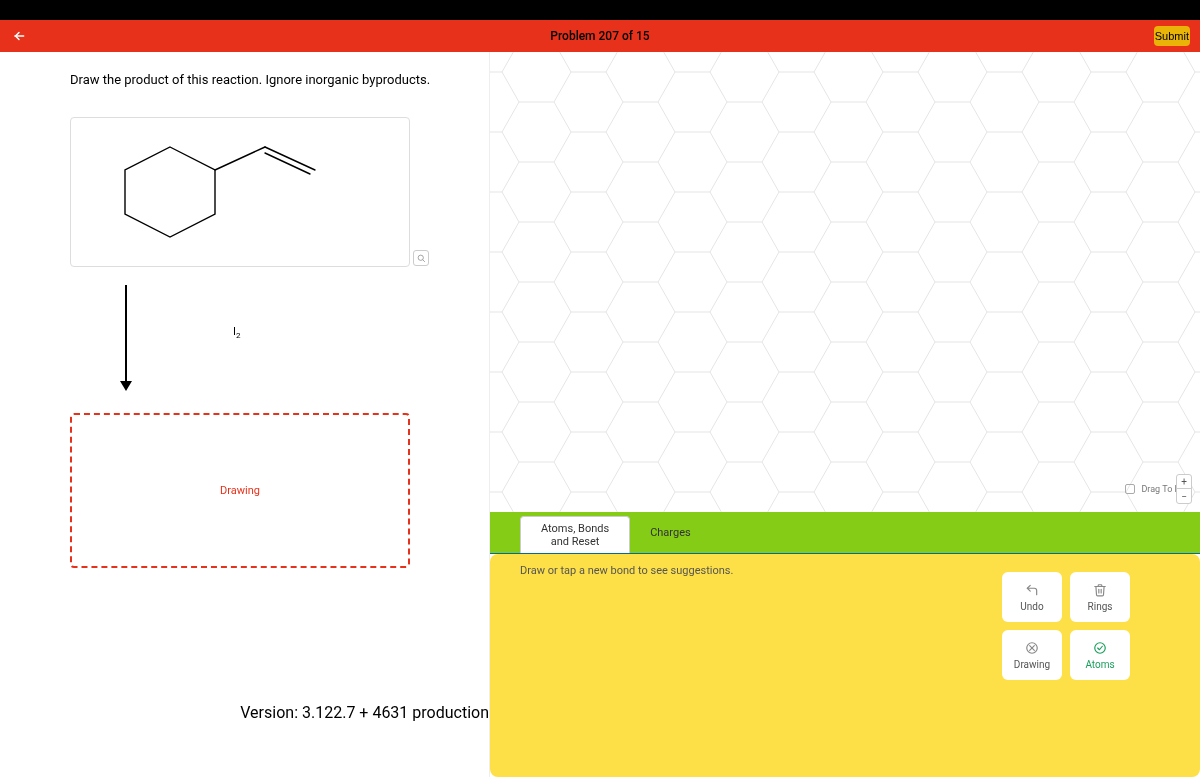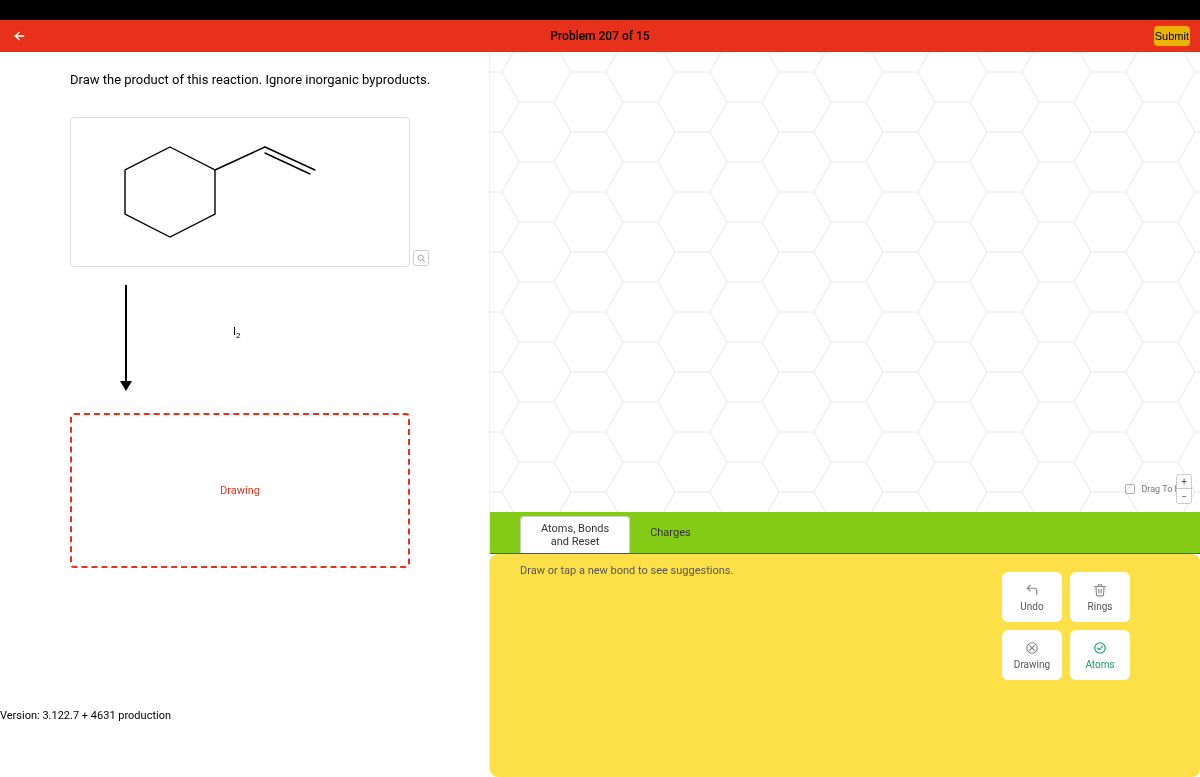--- a/index.html
+++ b/index.html
@@ -14,21 +14,21 @@
 .prompt { font-size: 13px; color: #000; margin-bottom: 20px; }
 .reaction-box { width: 340px; height: 150px; border: 1px solid #ddd; border-radius: 4px; margin: 30px 0 6px 0; display: flex; align-items: center; justify-content: center; position: relative; }
 .zoom-btn { position: absolute; right: -20px; bottom: 0; width: 16px; height: 16px; border: 1px solid #ccc; border-radius: 3px; display: flex; align-items: center; justify-content: center; font-size: 8px; color: #888; cursor: pointer; background: #fff; }
 .arrow-container { position: relative; margin: 18px 0 18px 35px; height: 110px; }
 .arrow-shaft { position: absolute; left: 20px; top: 0; width: 1.5px; height: 100px; background: #000; }
 .arrow-head { position: absolute; left: 14.5px; top: 96px; width: 0; height: 0; border-left: 6px solid transparent; border-right: 6px solid transparent; border-top: 10px solid #000; }
 .reagent { position: absolute; left: 128px; top: 40px; font-size: 11px; }
 .reagent sub { font-size: 8px; }
 .drawing-box { width: 340px; height: 155px; border: 2px dashed #e8311a; border-radius: 4px; display: flex; align-items: center; justify-content: center; margin-top: 6px; }
 .drawing-label { font-size: 11px; color: #e8311a; }
-.version { position: absolute; bottom: 55px; left: 0; right: 0; text-align: left; font-size: 11px; color: #000; }
+.version { position: absolute; bottom: 55px; left: 0; right: 0; text-align: right; font-size: 16px; color: #000; }
 .right { flex: 1; display: flex; flex-direction: column; background: #fff; }
 .canvas-area { position: relative; height: 460px; overflow: hidden; background: #fff; }
 .hexgrid { position: absolute; top: -40px; left: -40px; width: 800px; height: 560px; }
 .drag-pan-area { position: absolute; right: 10px; bottom: 18px; display: flex; align-items: center; gap: 6px; font-size: 9px; color: #777; }
 .drag-pan-checkbox { width: 10px; height: 10px; border: 1px solid #aaa; border-radius: 2px; }
 .zoom-ctrl { position: absolute; right: 8px; bottom: 8px; width: 16px; border: 1px solid #ccc; border-radius: 3px; background: #fff; }
 .zoom-ctrl div { height: 14px; display: flex; align-items: center; justify-content: center; font-size: 10px; color: #555; cursor: pointer; }
 .zoom-ctrl div:first-child { border-bottom: 1px solid #ccc; }
 .tabs-row { display: flex; height: 42px; border-bottom: 1px solid #0369a1; background: #84cc16; }
 .tab { padding: 6px 20px; font-size: 11px; text-align: center; color: #333; cursor: pointer; display: flex; align-items: center; justify-content: center; }

